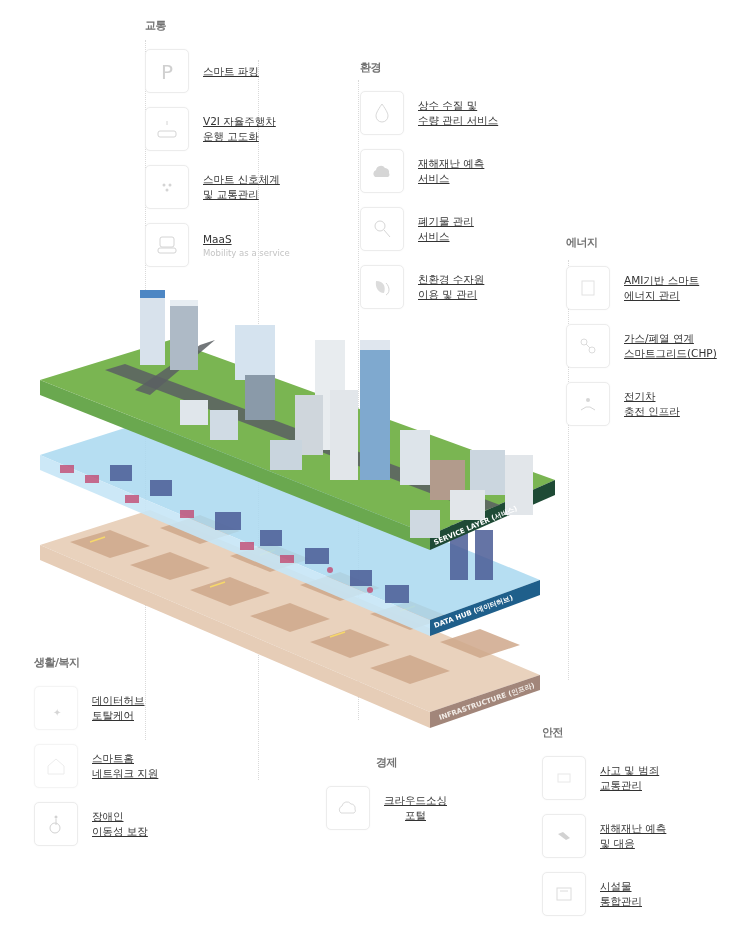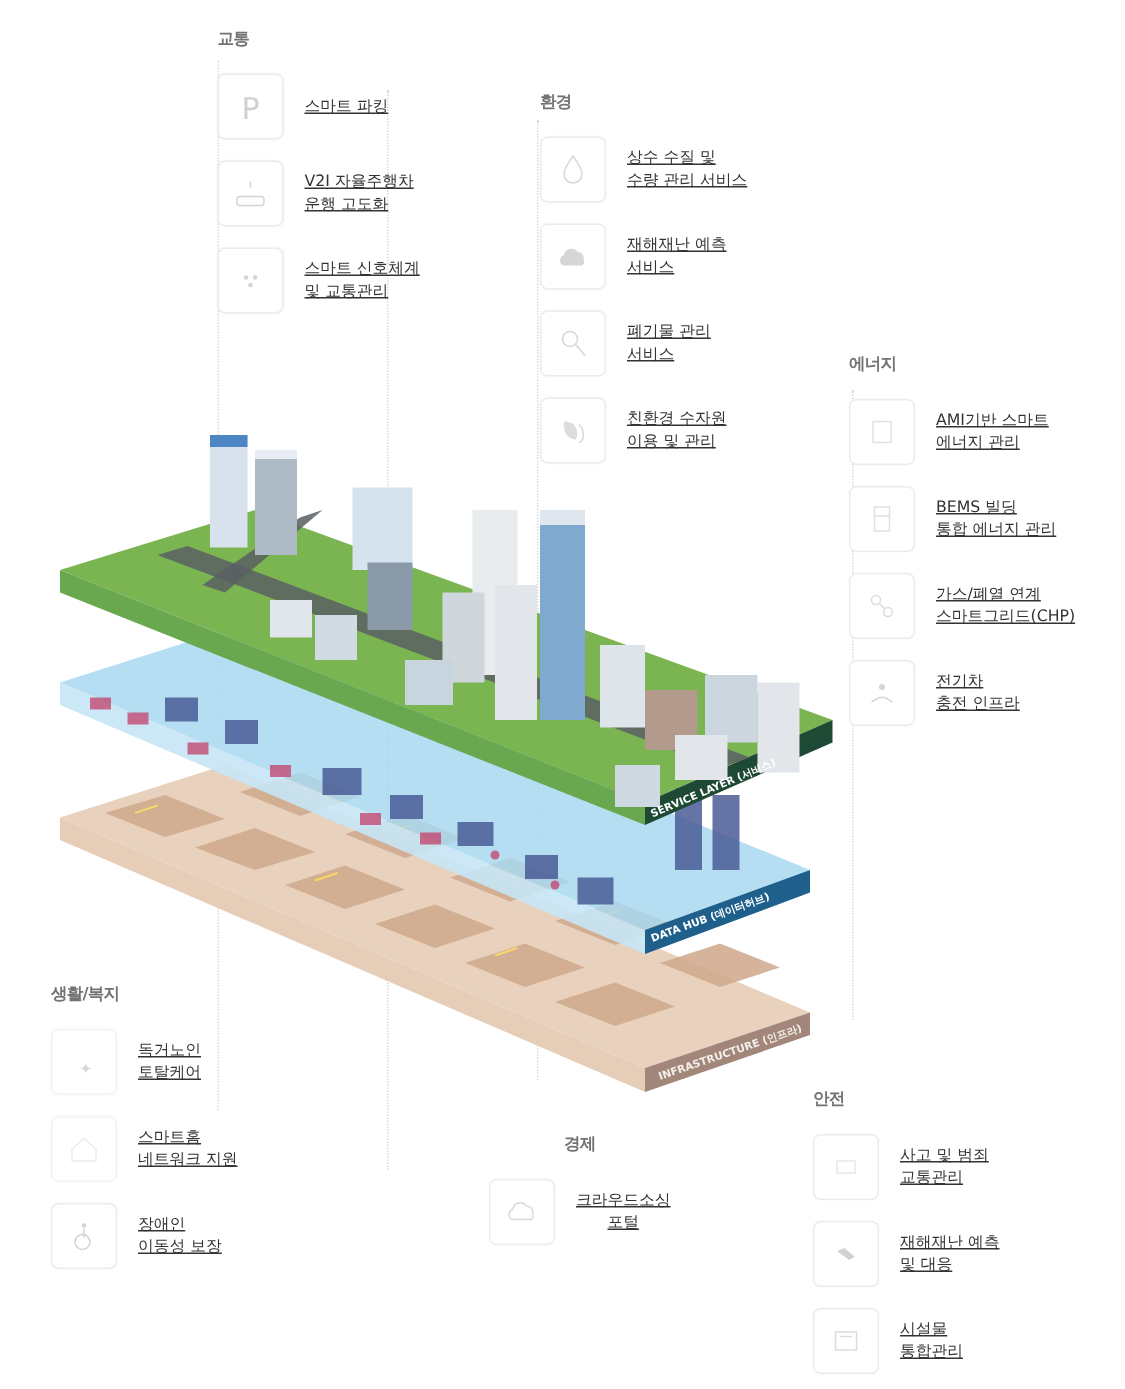--- a/index.html
+++ b/index.html
@@ -159,20 +159,32 @@
           <circle cx="11" cy="12" r="1.5" fill="#d4d4d4"></circle>
           <circle cx="17" cy="12" r="1.5" fill="#d4d4d4"></circle>
           <circle cx="14" cy="17" r="1.5" fill="#d4d4d4"></circle>
         </svg>
     </div>
     <div class="item-text">
       <span class="line">스마트 신호체계</span>
       <span class="line">및 교통관리</span>
     </div>
   </div>
+  <div class="item">
+    <div class="icon-box">
+      <svg viewBox="0 0 28 28">
+          <rect x="7" y="6" width="14" height="10" rx="2" fill="none" stroke="#d4d4d4"></rect>
+          <rect x="5" y="17" width="18" height="5" rx="2" fill="none" stroke="#d4d4d4"></rect>
+        </svg>
+    </div>
+    <div class="item-text">
+      <span class="line">MaaS</span>
+      <span class="sub">Mobility as a service</span>
+    </div>
+  </div>
 </div>
 
 <div class="category" style="left:360px;top:60px;">
   <div class="cat-title">환경</div>
   <div class="item">
     <div class="icon-box">
       <svg viewBox="0 0 28 28">
           <path d="M14 5 C9 12 8 15 8 17 a6 6 0 0 0 12 0 C20 15 19 12 14 5Z" fill="none" stroke="#d8d8d8"></path>
         </svg>
     </div>
@@ -222,32 +234,20 @@
   <div class="cat-title">에너지</div>
   <div class="item">
     <div class="icon-box">
       <svg viewBox="0 0 28 28">
           <rect x="8" y="7" width="12" height="14" fill="none" stroke="#e2e2e2"></rect>
         </svg>
     </div>
     <div class="item-text">
       <span class="line">AMI기반 스마트</span>
       <span class="line">에너지 관리</span>
-    </div>
-  </div>
-  <div class="item">
-    <div class="icon-box">
-      <svg viewBox="0 0 28 28">
-          <rect x="9" y="6" width="10" height="16" fill="none" stroke="#e0e0e0"></rect>
-          <line x1="9" y1="12" x2="19" y2="12" stroke="#e0e0e0"></line>
-        </svg>
-    </div>
-    <div class="item-text">
-      <span class="line">BEMS 빌딩</span>
-      <span class="line">통합 에너지 관리</span>
     </div>
   </div>
   <div class="item">
     <div class="icon-box">
       <svg viewBox="0 0 28 28">
           <circle cx="10" cy="10" r="3" fill="none" stroke="#dcdcdc"></circle>
           <circle cx="18" cy="18" r="3" fill="none" stroke="#dcdcdc"></circle>
           <line x1="12" y1="12" x2="16" y2="16" stroke="#dcdcdc"></line>
         </svg>
     </div>
@@ -272,21 +272,21 @@
 
 <div class="category" style="left:34px;top:655px;">
   <div class="cat-title">생활/복지</div>
   <div class="item">
     <div class="icon-box" style="border-color:#f4f4f4;">
       <svg viewBox="0 0 28 28">
           <text x="11" y="22" font-size="10" fill="#d6d6d6">✦</text>
         </svg>
     </div>
     <div class="item-text">
-      <span class="line">독거노인</span>
+      <span class="line">데이터허브</span>
       <span class="line">토탈케어</span>
     </div>
   </div>
   <div class="item">
     <div class="icon-box" style="border-color:#f4f4f4;">
       <svg viewBox="0 0 28 28">
           <path d="M6 14 L14 7 L22 14 V22 H6Z" fill="none" stroke="#ececec"></path>
         </svg>
     </div>
     <div class="item-text">

